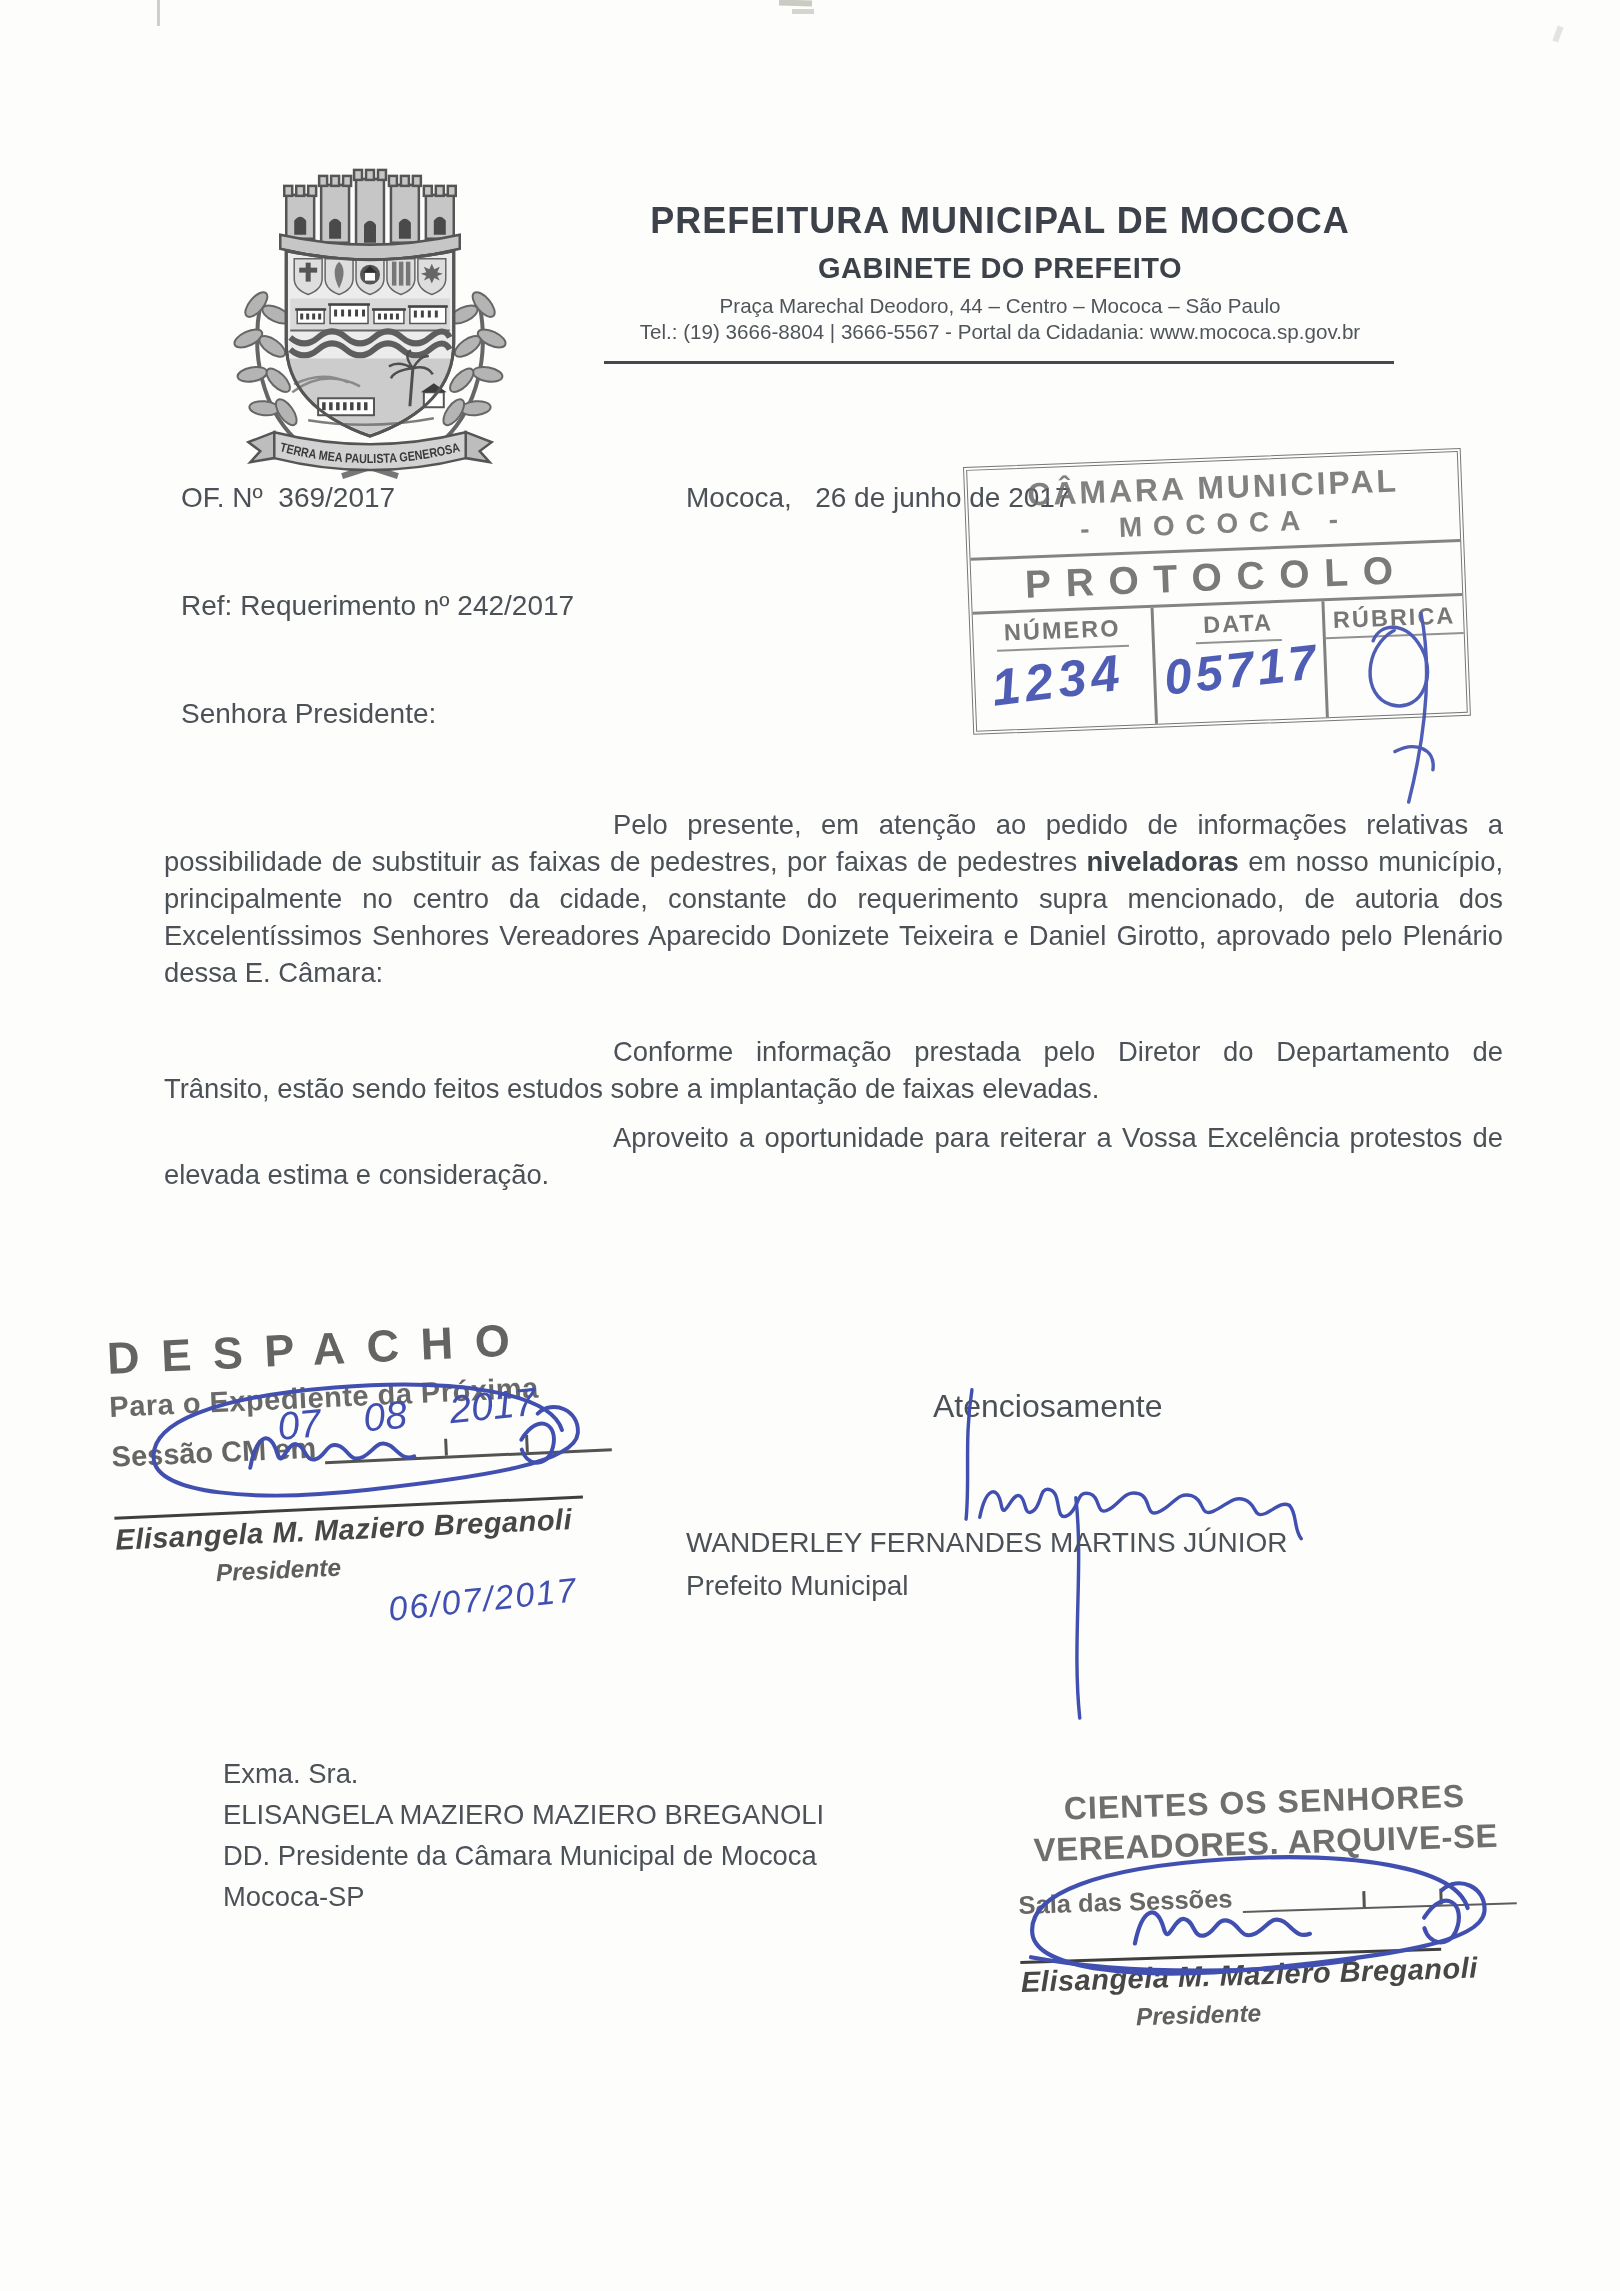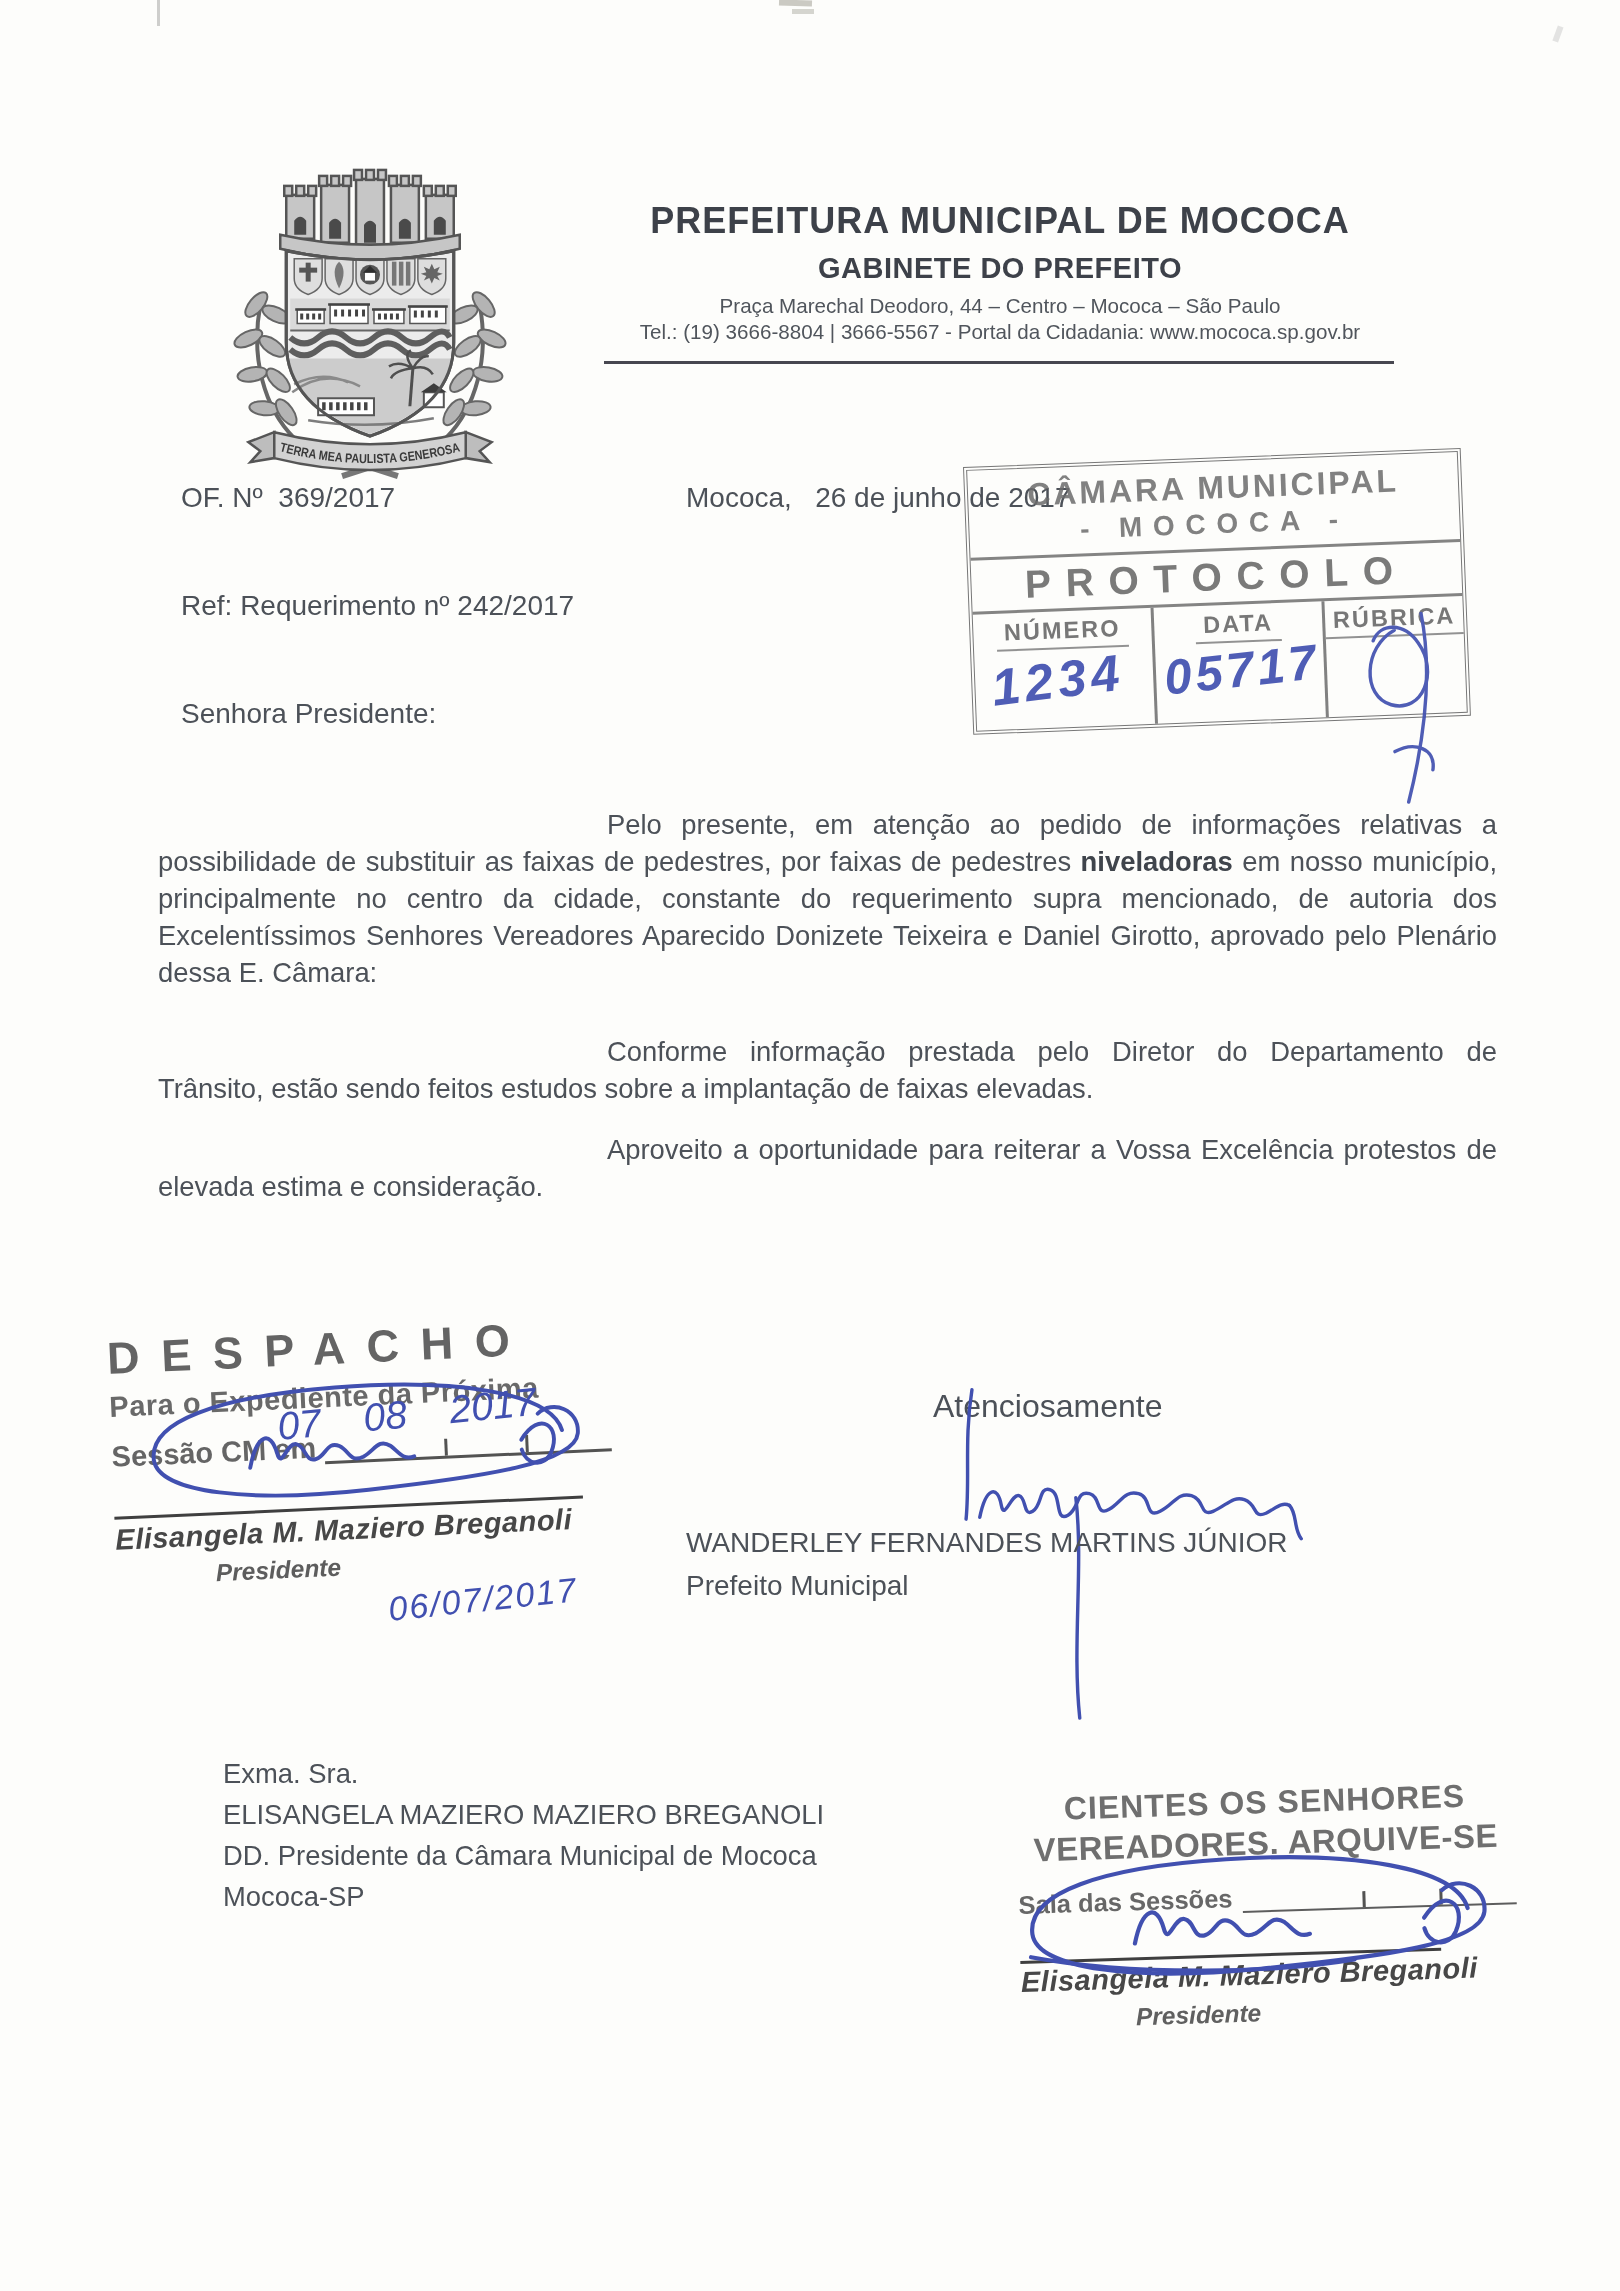--- a/index.html
+++ b/index.html
@@ -39,25 +39,25 @@
   .sp-col{position:relative;text-align:center;font-weight:bold;font-size:23.5px;letter-spacing:2px;padding-top:5.9px;opacity:.92;}
   .sp-col .lbl{display:inline-block;border-bottom:2.9px solid #8a8a8a;padding:0 7.8px 2.9px;}
   .sp-c1{width:38%;border-right:3.9px solid #777;}
   .sp-c2{width:36%;border-right:3.9px solid #777;}
   .sp-c3{flex:1;}
   .hand{font-style:italic;color:#4150b0;}
   .sp-num{position:absolute;left:15.7px;top:39px;font-size:51px;letter-spacing:4.9px;transform:rotate(-5deg);}
   .sp-date{position:absolute;left:7.8px;top:37px;font-size:49px;letter-spacing:3.9px;transform:rotate(-4deg);}
   .sp-rubric-svg{position:absolute;left:7.8px;top:3.9px;overflow:visible;}
   
-  .body-text{position:absolute;left:158px;top:806px;width:1339px;font-size:27.4px;line-height:37px;
+  .body-text{position:absolute;left:164px;top:806px;width:1339px;font-size:27.4px;line-height:37px;
              text-align:justify;color:#4c5158;}
   .body-text p{margin:0;text-indent:449px;}
   .body-text p.p2{margin-top:42px;}
-  .body-text p.p3{margin-top:24px;}
+  .body-text p.p3{margin-top:12px;}
   .body-text b{color:#3f444b;}
   
   .stamp-despacho{position:absolute;left:106px;top:1333px;width:500px;
     transform:rotate(-2.6deg);transform-origin:top left;color:#5d5d5d;}
   .sd-title{font-size:45px;font-weight:bold;letter-spacing:21.6px;color:#585858;opacity:.92;}
   .sd-l1{font-size:29px;font-weight:bold;margin-top:5.9px;letter-spacing:0.5px;opacity:.92;}
   .sd-l2row{display:flex;align-items:flex-end;margin-top:11.8px;font-size:29px;font-weight:bold;opacity:.95;}
   .sd-blank{flex:1;border-bottom:3.9px solid #4a4a4a;height:35px;position:relative;margin-left:7.8px;}
   .tick{position:absolute;bottom:0;width:2.9px;height:16.7px;background:#4a4a4a;}
   .sd-hand{position:absolute;left:167px;top:73px;display:flex;gap:43px;font-size:39px;transform:rotate(-3deg);z-index:3;}

